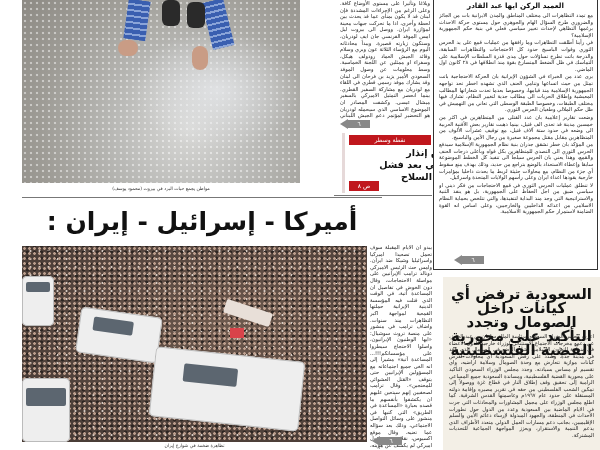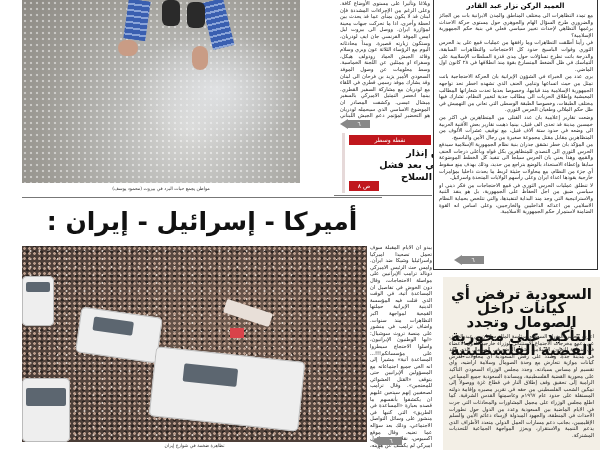--- a/index.html
+++ b/index.html
@@ -116,21 +116,21 @@
 </div>
 
 <div class="abs teaser">
   <div class="tag">نقطة وسطر</div>
   <div class="h">جرس إنذار رئاسي بعد فشل حوار السلاح</div>
   <div class="page">ص ٨</div>
 </div>
 <div class="abs rule" style="left:334px;top:195px;width:98px;height:1px;"></div>
 
 <div class="abs box-border" style="left:433px;top:-2px;width:165px;height:272px;background:#fff;">
-  <div class="abs rtl" style="left:4px;top:2px;width:155px;font-weight:bold;font-size:7.2px;line-height:9px;text-align:center;">العميد الركن نزار عبد القادر</div>
+  <div class="abs rtl" style="left:4px;top:2px;width:155px;font-weight:bold;font-size:7.2px;line-height:9px;text-align:center;">العميد الركن ايها عبد القادر</div>
   <div class="abs rtl col-text" style="left:5px;top:13px;width:154px;height:240px;">
     <p style="margin:0 0 1px 0;">مع تمدد التظاهرات الى مختلف المناطق والمدن الايرانية بات من الجائز والضروري طرح السؤال الهام والجوهري حول مستوى حركة الاحداث برغمها التظاهي لإحداث تغيير سياسي فعلي في بنية حكم الجمهورية الإسلامية؟</p>
     <p style="margin:0 0 1px 0;">في رأينا أطلقت التظاهرات وما رافقها من عمليات قمع على يد الحرس الثوري وقوات الباسيج حدود كل الاحتجاجات والتظاهرات السابقة، والدرجة باتت تطرح تساؤلات حول مدى قدرة السلطات الإسلامية على التماسك في ظل الضغط المتسارع بقوة منذ انطلاقها في ٢٨ كانون اول الماضي.</p>
     <p style="margin:0 0 1px 0;">يرى عدد من الخبراء في الشؤون الإيرانية بان الحركة الاحتجاجية باتت تمثل من حيث اتساعها وتنامي العنف الذي تشهده اخطر تحد تواجهه الجمهورية الإسلامية منذ قيامها، وخصوصا بعدما تعدت شعاراتها المطالب المعيشية وإطلاق الحريات الى مطالب جدية لتغيير النظام، تشارك فيها مختلف الطبقات، وخصوصا الطبقة الوسطى التي تعاني من التهميش في ظل حكم الملالي وطغيان الحرس الثوري.</p>
     <p style="margin:0 0 1px 0;">وضعت تقارير إعلامية بان عدد القتلى بين المتظاهرين في اكثر من خمسين مدينة قد تعدى الف قتيل، بينما ذهبت تقارير بعض الأقنية العربية الى وضعه في حدود ستة آلاف قتيل، مع توقيف عشرات الألوف من المتظاهرين مقابل مقتل مجموعة صغيرة من رجال الأمن والباسيج.</p>
     <p style="margin:0 0 1px 0;">من المؤكد بان خطر تشقق جدران بنية نظام الجمهورية الإسلامية سيدفع الحرس الثوري الى التصدي للمتظاهرين بكل قواه وبأعلى درجات العنف والقمع، وهذا يعني بان الحرس سيلجأ الى تنفيذ كل الخطط الموضوعة سابقا وإعطاء الاستعداد بالوضع بتراجع من حديد، وذلك بهدف منع سقوط أي جزء من النظام، مع محاولات حثيثة لربط ما يحدث داخليا بمؤامرات خارجية يقودها اعداء ايران وعلى رأسهم الولايات المتحدة واسرائيل.</p>
     <p style="margin:0;">لا تنطلق عمليات الحرس الثوري في قمع الاحتجاجات من فكر ديني او سياسي ضيق من اجل الحفاظ على الجمهورية، بل هو ينفذ الثنية والاستراتيجية التي وجد منذ البداية لتنفيذها، والتي تتلخص بحماية النظام الاسلامي من اعدائه الداخليين والخارجيين، وعلى اساس انه القوة الضامنة لاستمرار حكم الجمهورية الاسلامية.</p>
   </div>
   <div class="arrow-tag" style="left:20px;top:256px;">
     <div class="tri"></div>

